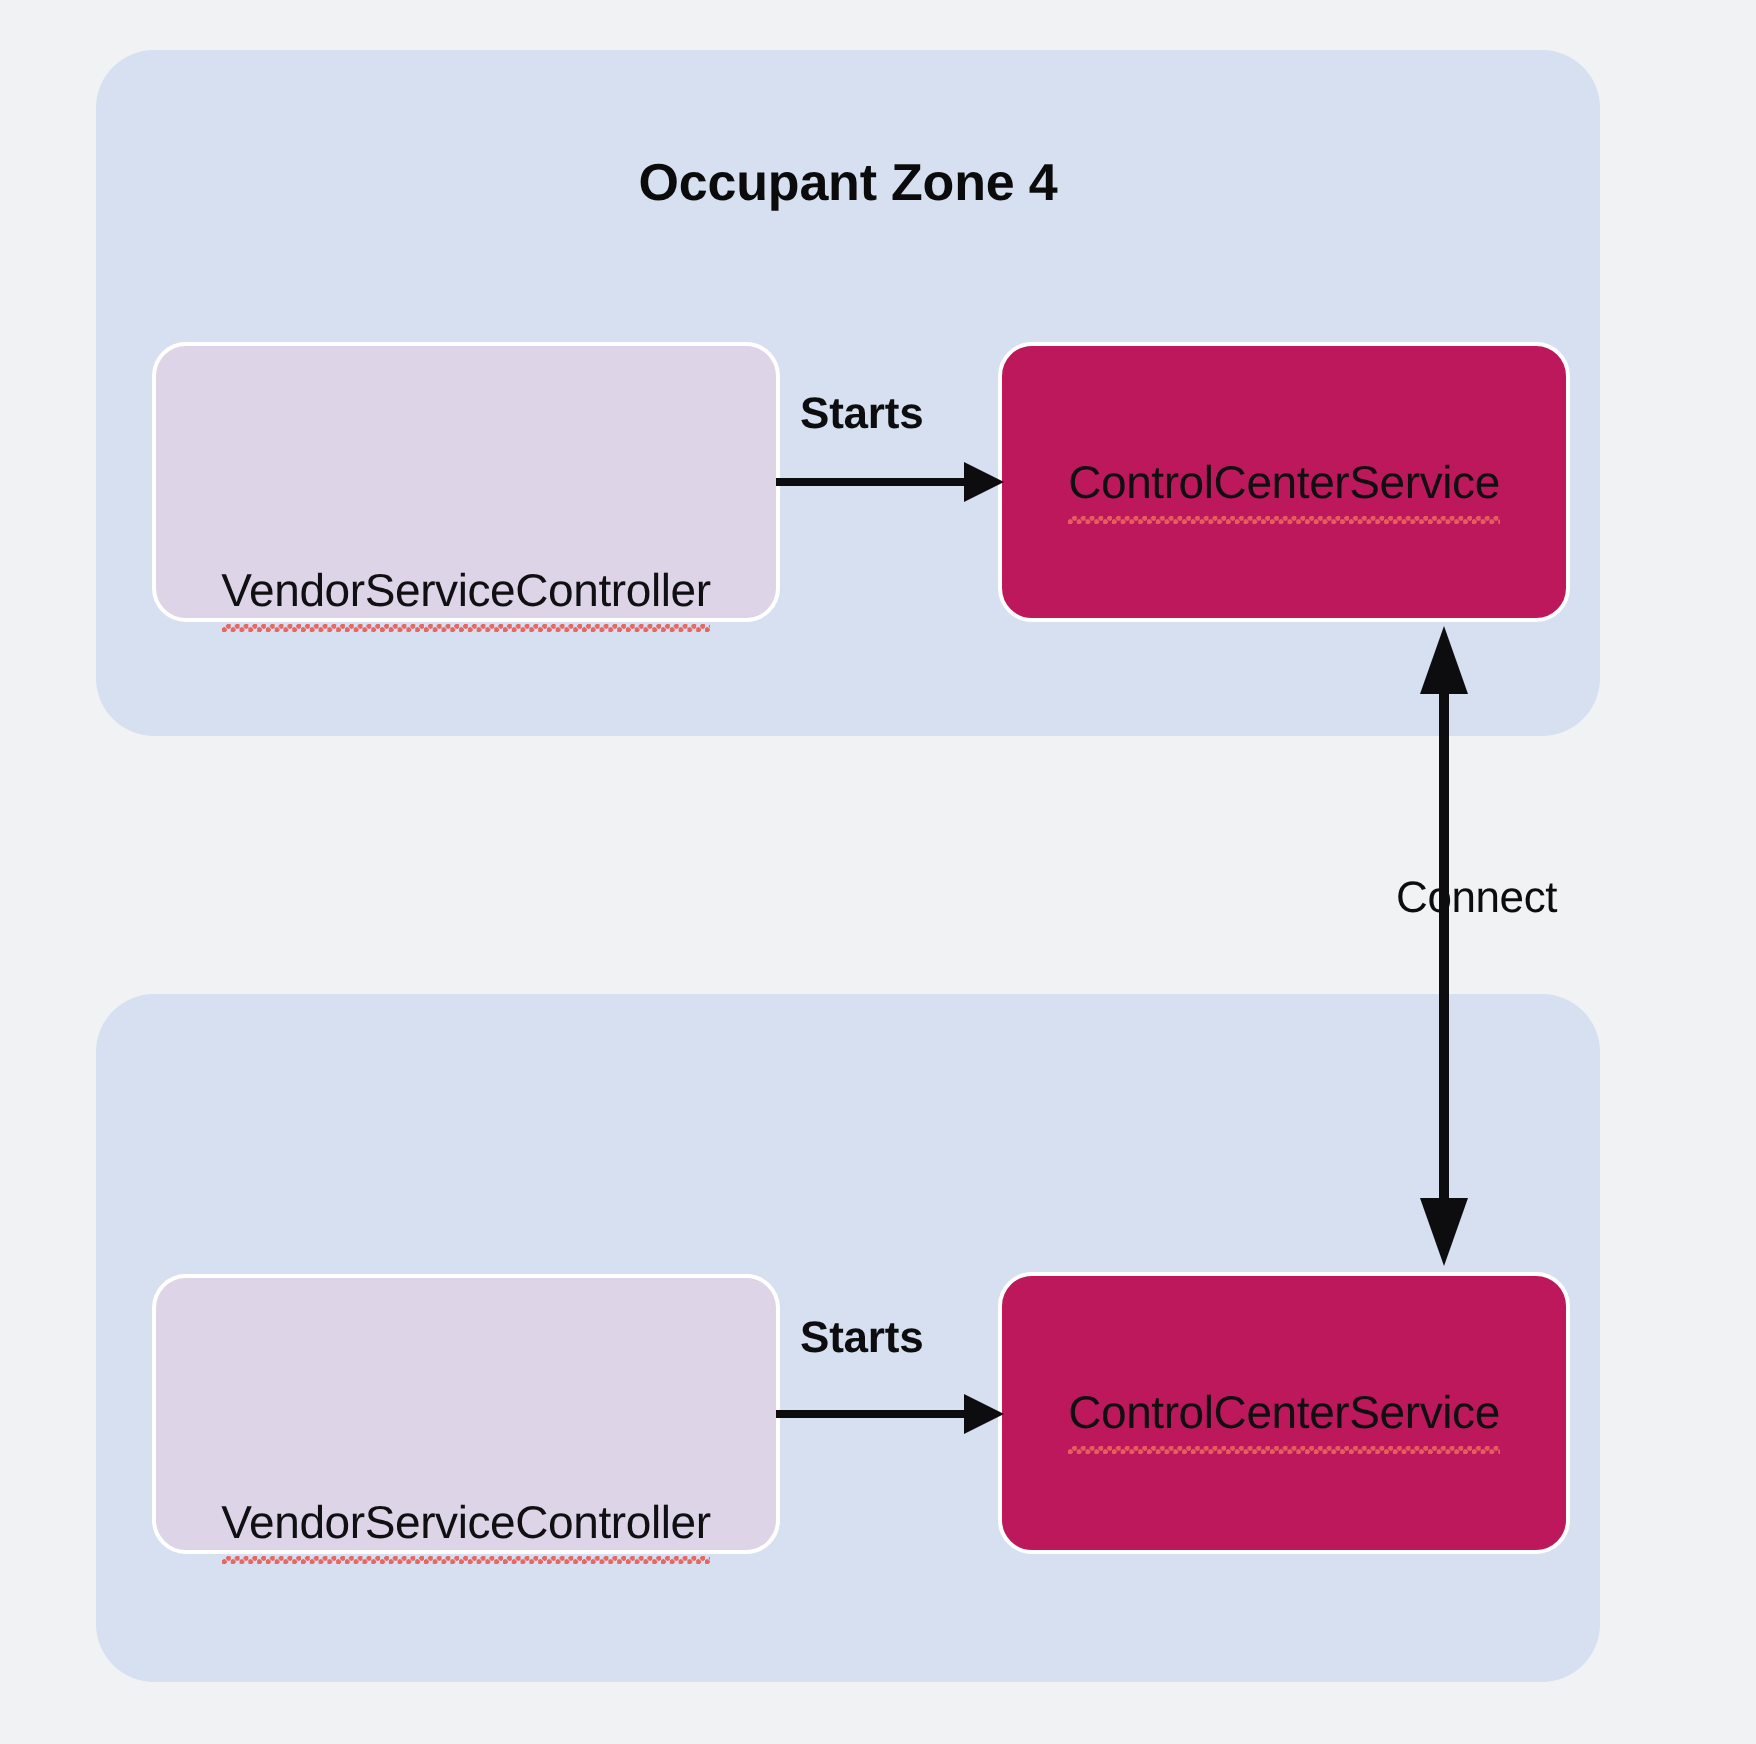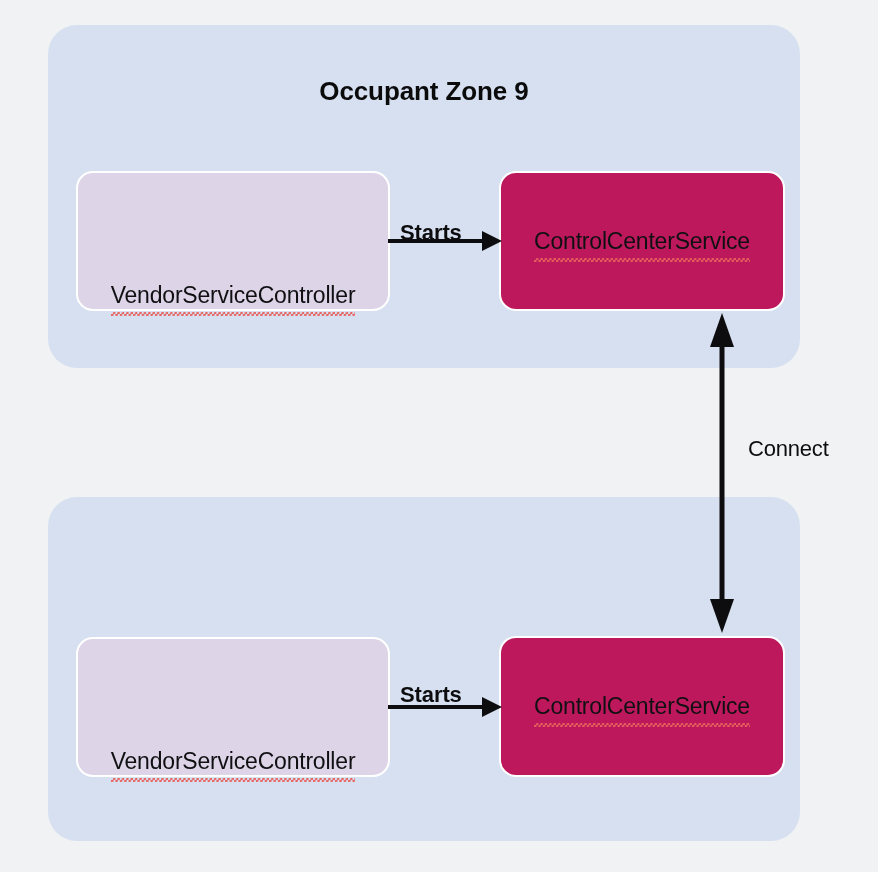--- a/index.html
+++ b/index.html
@@ -93,32 +93,32 @@
   #edge-starts-1 { left: 386px; top: 226px; width: 116px; height: 30px; }
   #edge-starts-2 { left: 386px; top: 692px; width: 116px; height: 30px; }
   #edge-connect  { left: 700px; top: 305px; width: 46px; height: 336px; }
 
   .edge-label {
     position: absolute;
     font-size: 22px;
     color: #0d0d0f;
     white-space: nowrap;
   }
-  .edge-label-bold { font-weight: bold; letter-spacing: -0.1px; margin-top: 26px; }
+  .edge-label-bold { font-weight: bold; letter-spacing: -0.1px; }
   #label-starts-1 { left: 400px; top: 194px; }
   #label-starts-2 { left: 400px; top: 656px; }
-  #label-connect  { left: 748px; top: 436px; font-weight: normal; letter-spacing: -0.2px; }
+  #label-connect  { left: 698px; top: 436px; font-weight: normal; letter-spacing: -0.2px; }
 </style>
 </head>
 <body>
 
 <div id="canvas">
 
   <div class="zone" id="zone-1">
-    <div class="zone-title">Occupant Zone 9</div>
+    <div class="zone-title">Occupant Zone 4</div>
   </div>
 
   <div class="node node-vendor" id="node-vendor-1">
     <span class="node-label">VendorServiceController</span>
   </div>
 
   <div class="node node-control" id="node-control-1">
     <span class="node-label">ControlCenterService</span>
   </div>
 

